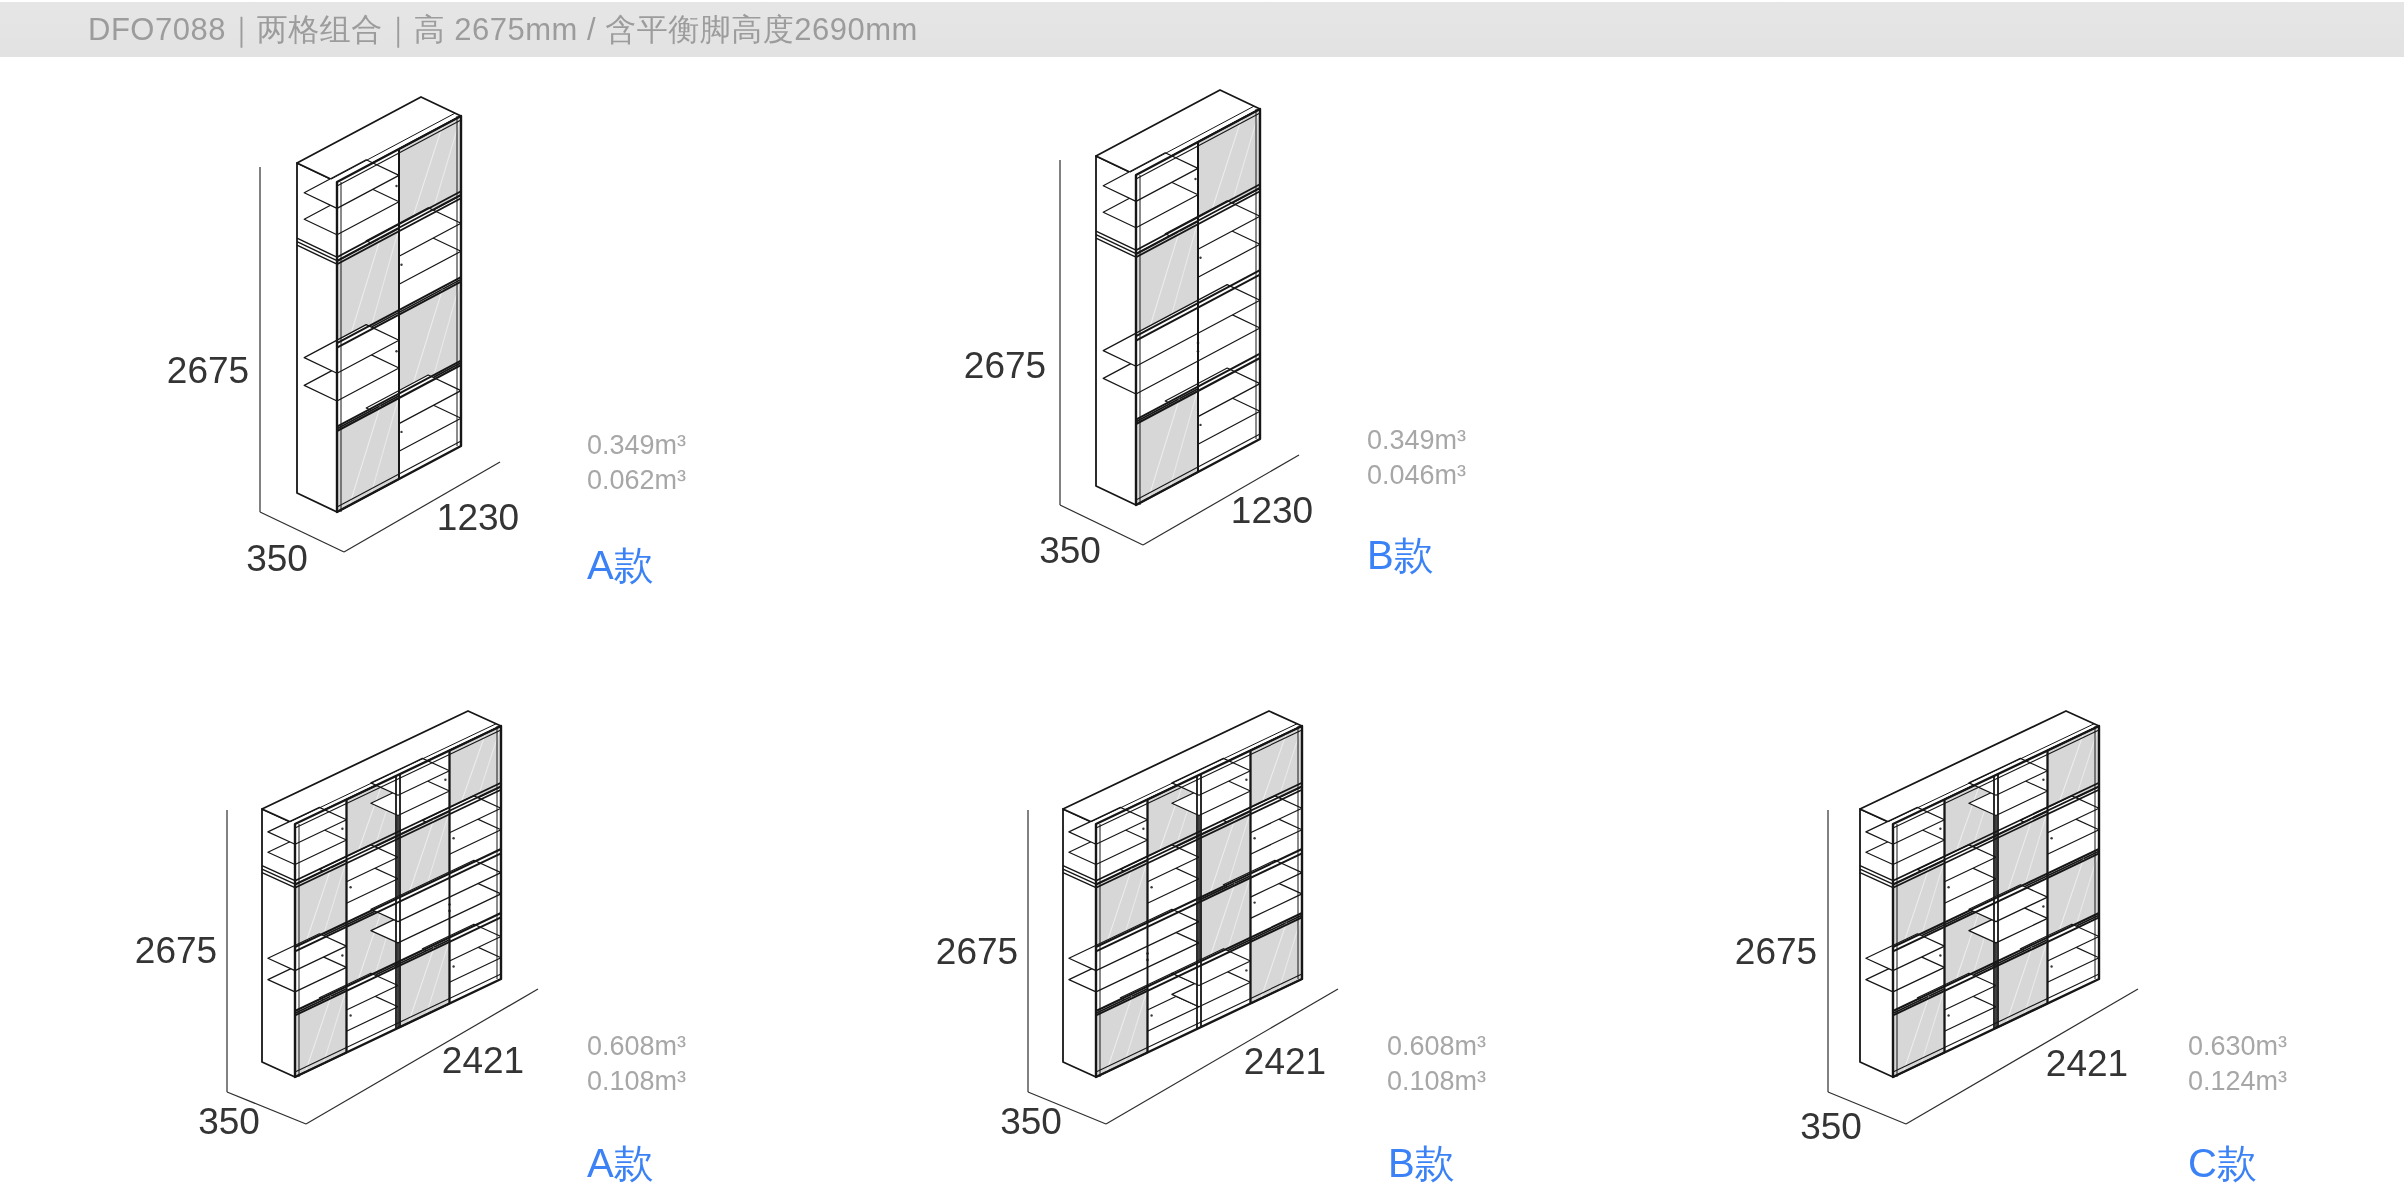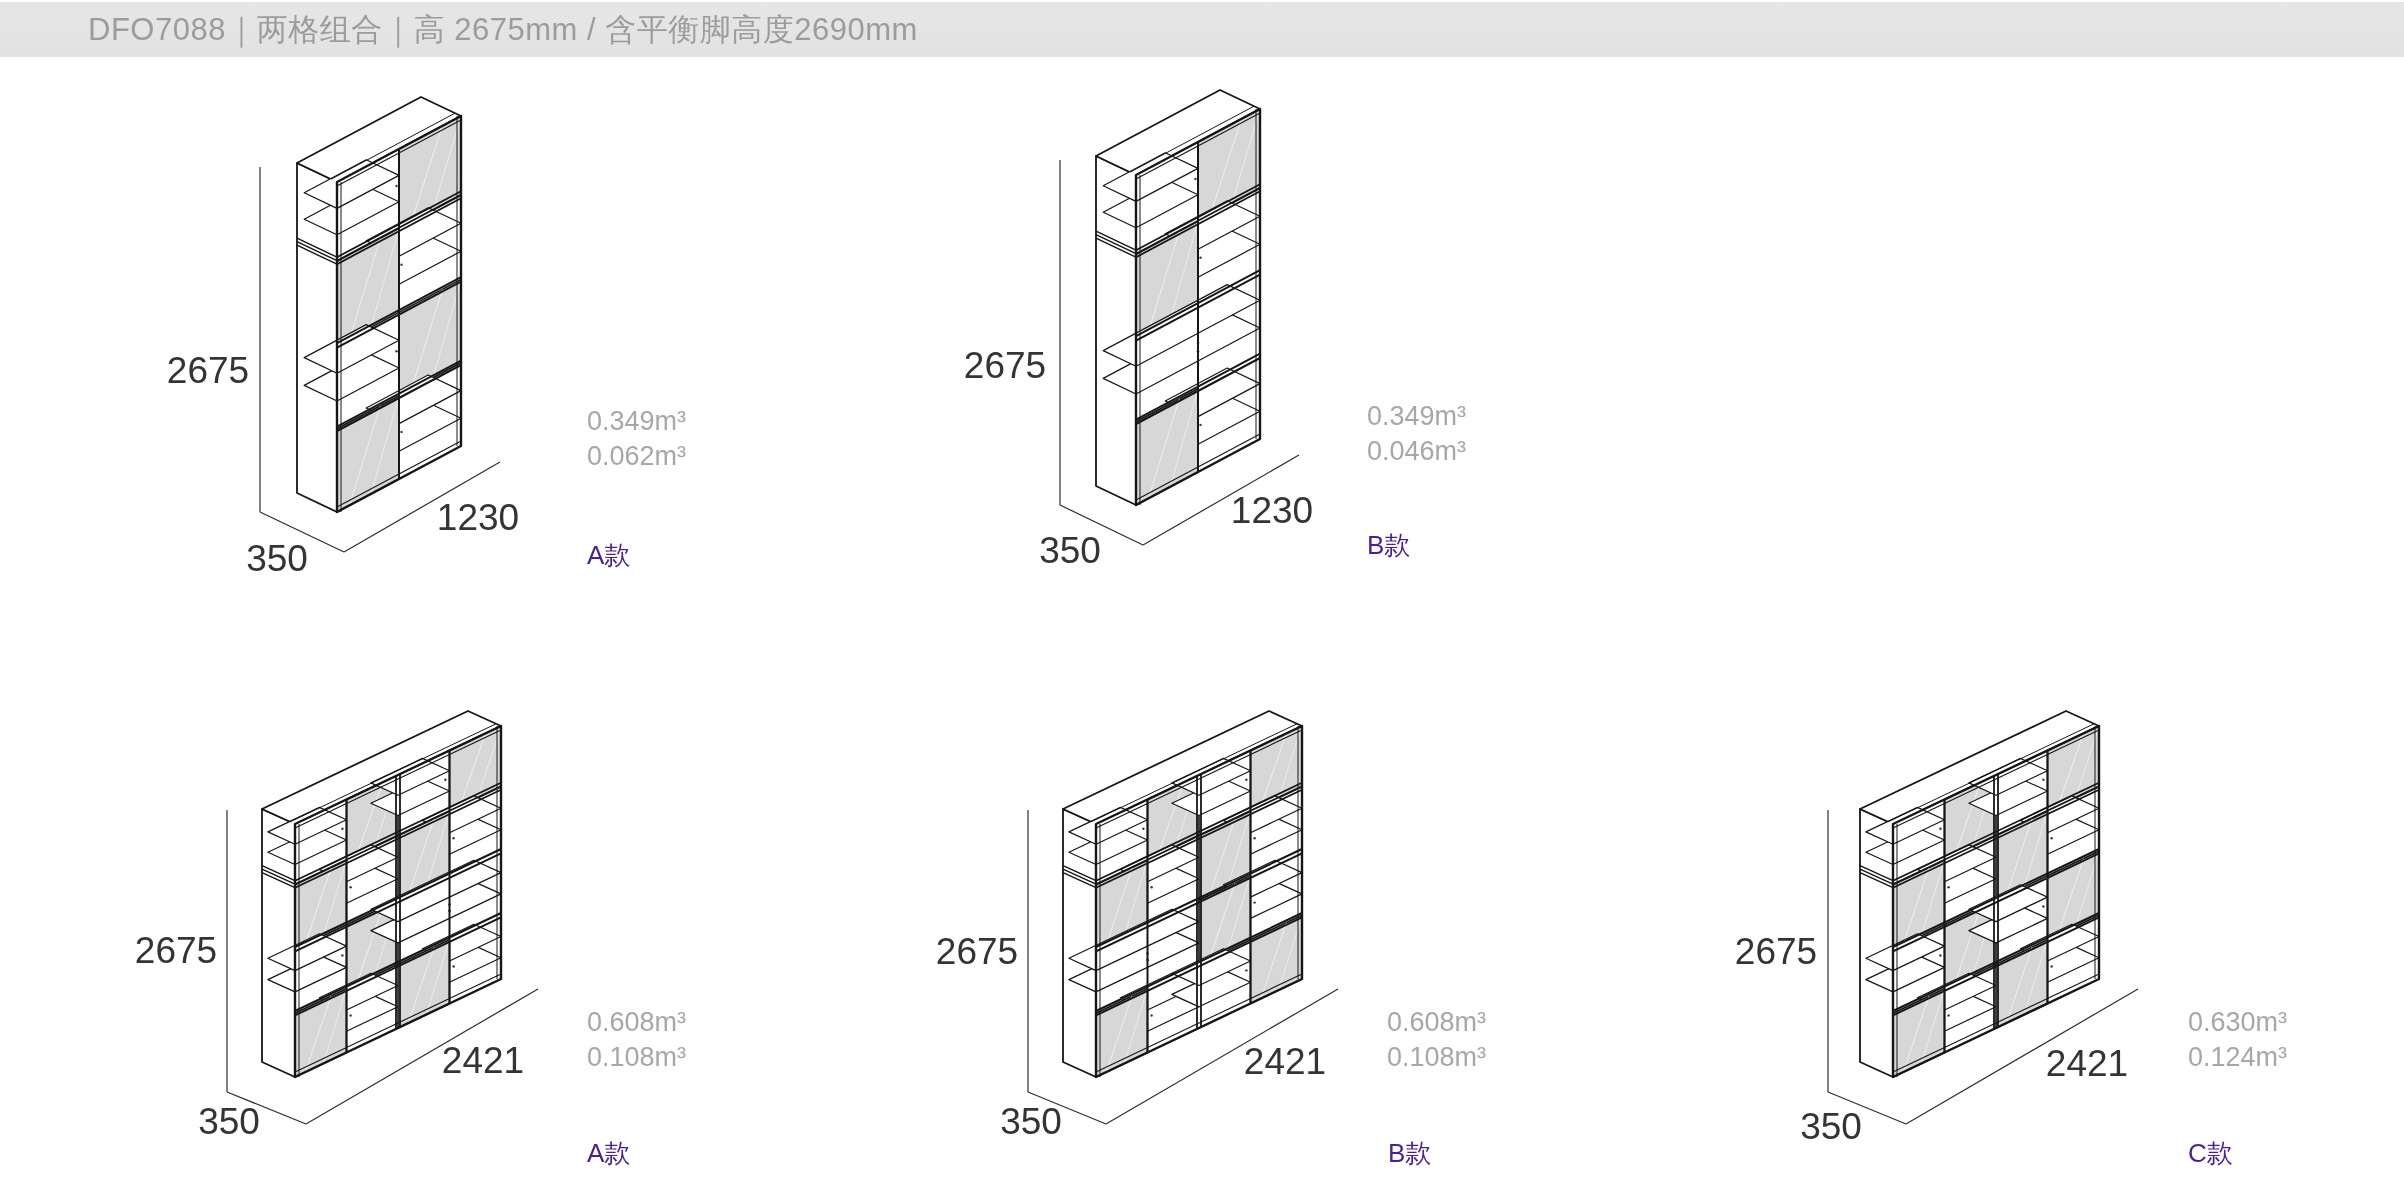--- a/index.html
+++ b/index.html
@@ -7,22 +7,22 @@
        font-family:"Liberation Sans","DejaVu Sans",sans-serif;}
   .page{position:relative;width:2404px;height:1202px;background:#ffffff;}
   .bar{position:absolute;left:0;width:2404px;display:flex;align-items:center;
        box-sizing:border-box;padding-left:88px;
        background:linear-gradient(180deg,#e6e6e6 0%,#e4e4e4 55%,#e2e2e2 100%);
        color:#9c9c9c;font-size:31px;letter-spacing:.5px;white-space:nowrap;}
   #bar1{top:2px;height:55px}
   #bar2{top:602px;height:59px}
   svg.iso{position:absolute;left:0;top:0;}
   .dim{position:absolute;transform:translate(-50%,-50%);font-size:37px;color:#343434;white-space:nowrap;}
-  .vol{position:absolute;font-size:27px;color:#a7a7a7;line-height:35px;white-space:nowrap;}
-  .variant{position:absolute;font-size:26px;color:#4c1d95;white-space:nowrap;}
+  .vol{position:absolute;font-size:27px;color:#a7a7a7;line-height:35px;white-space:nowrap;margin-top:24px;}
+  .variant{position:absolute;font-size:40px;color:#3b82f6;white-space:nowrap;}
 </style>
 </head>
 <body>
 
 <div class="page">
 
   <div class="bar" id="bar1">
     <span>DFO7088｜两格组合｜高 2675mm / 含平衡脚高度2690mm</span>
   </div>
 

